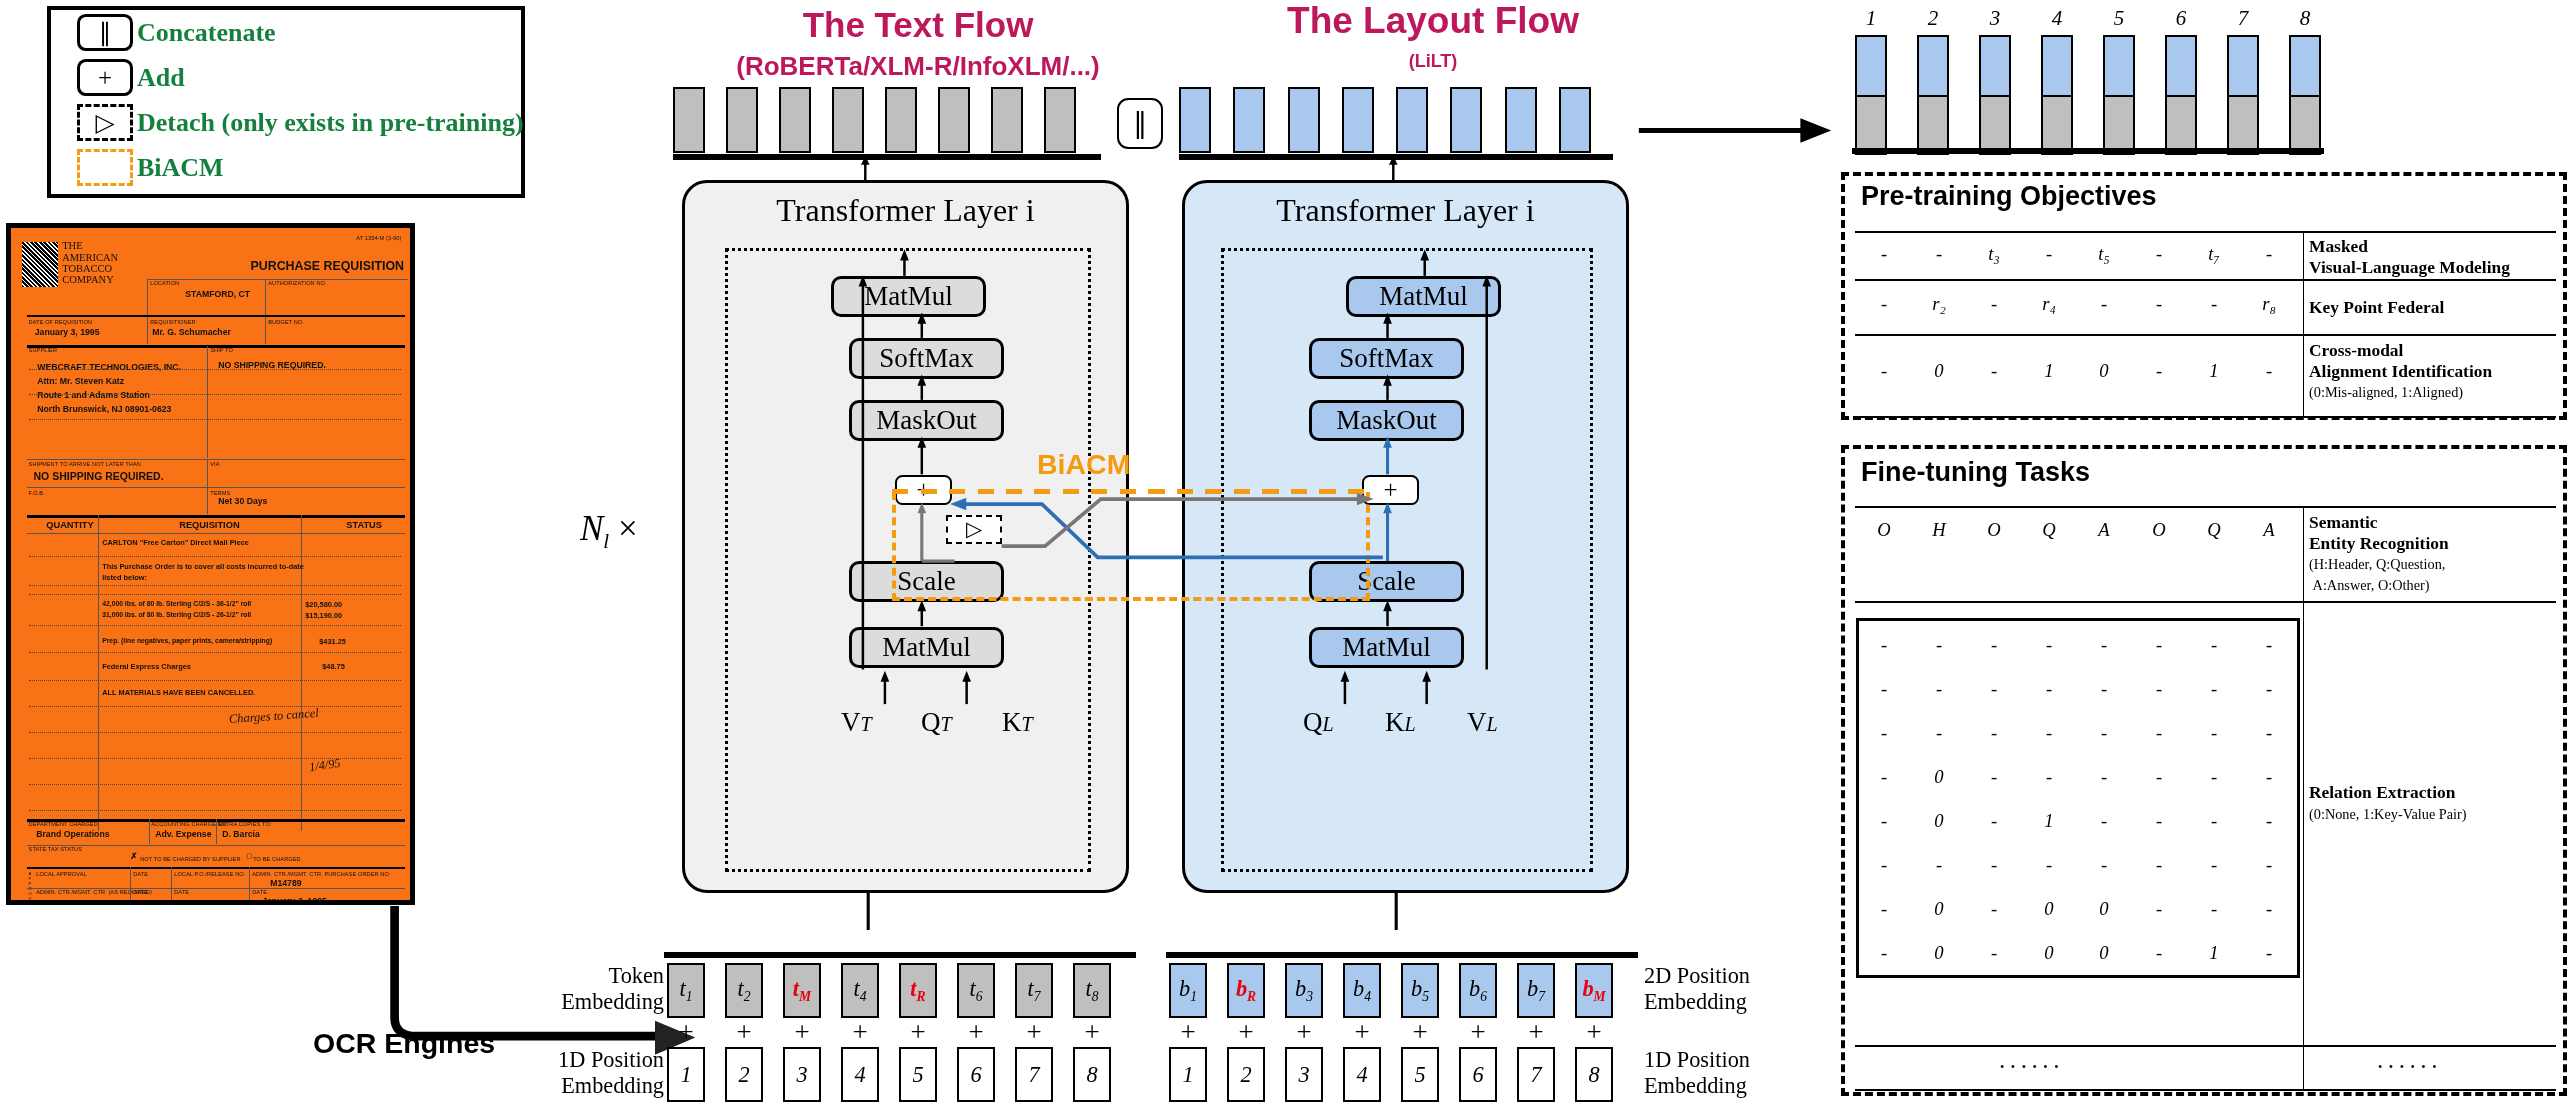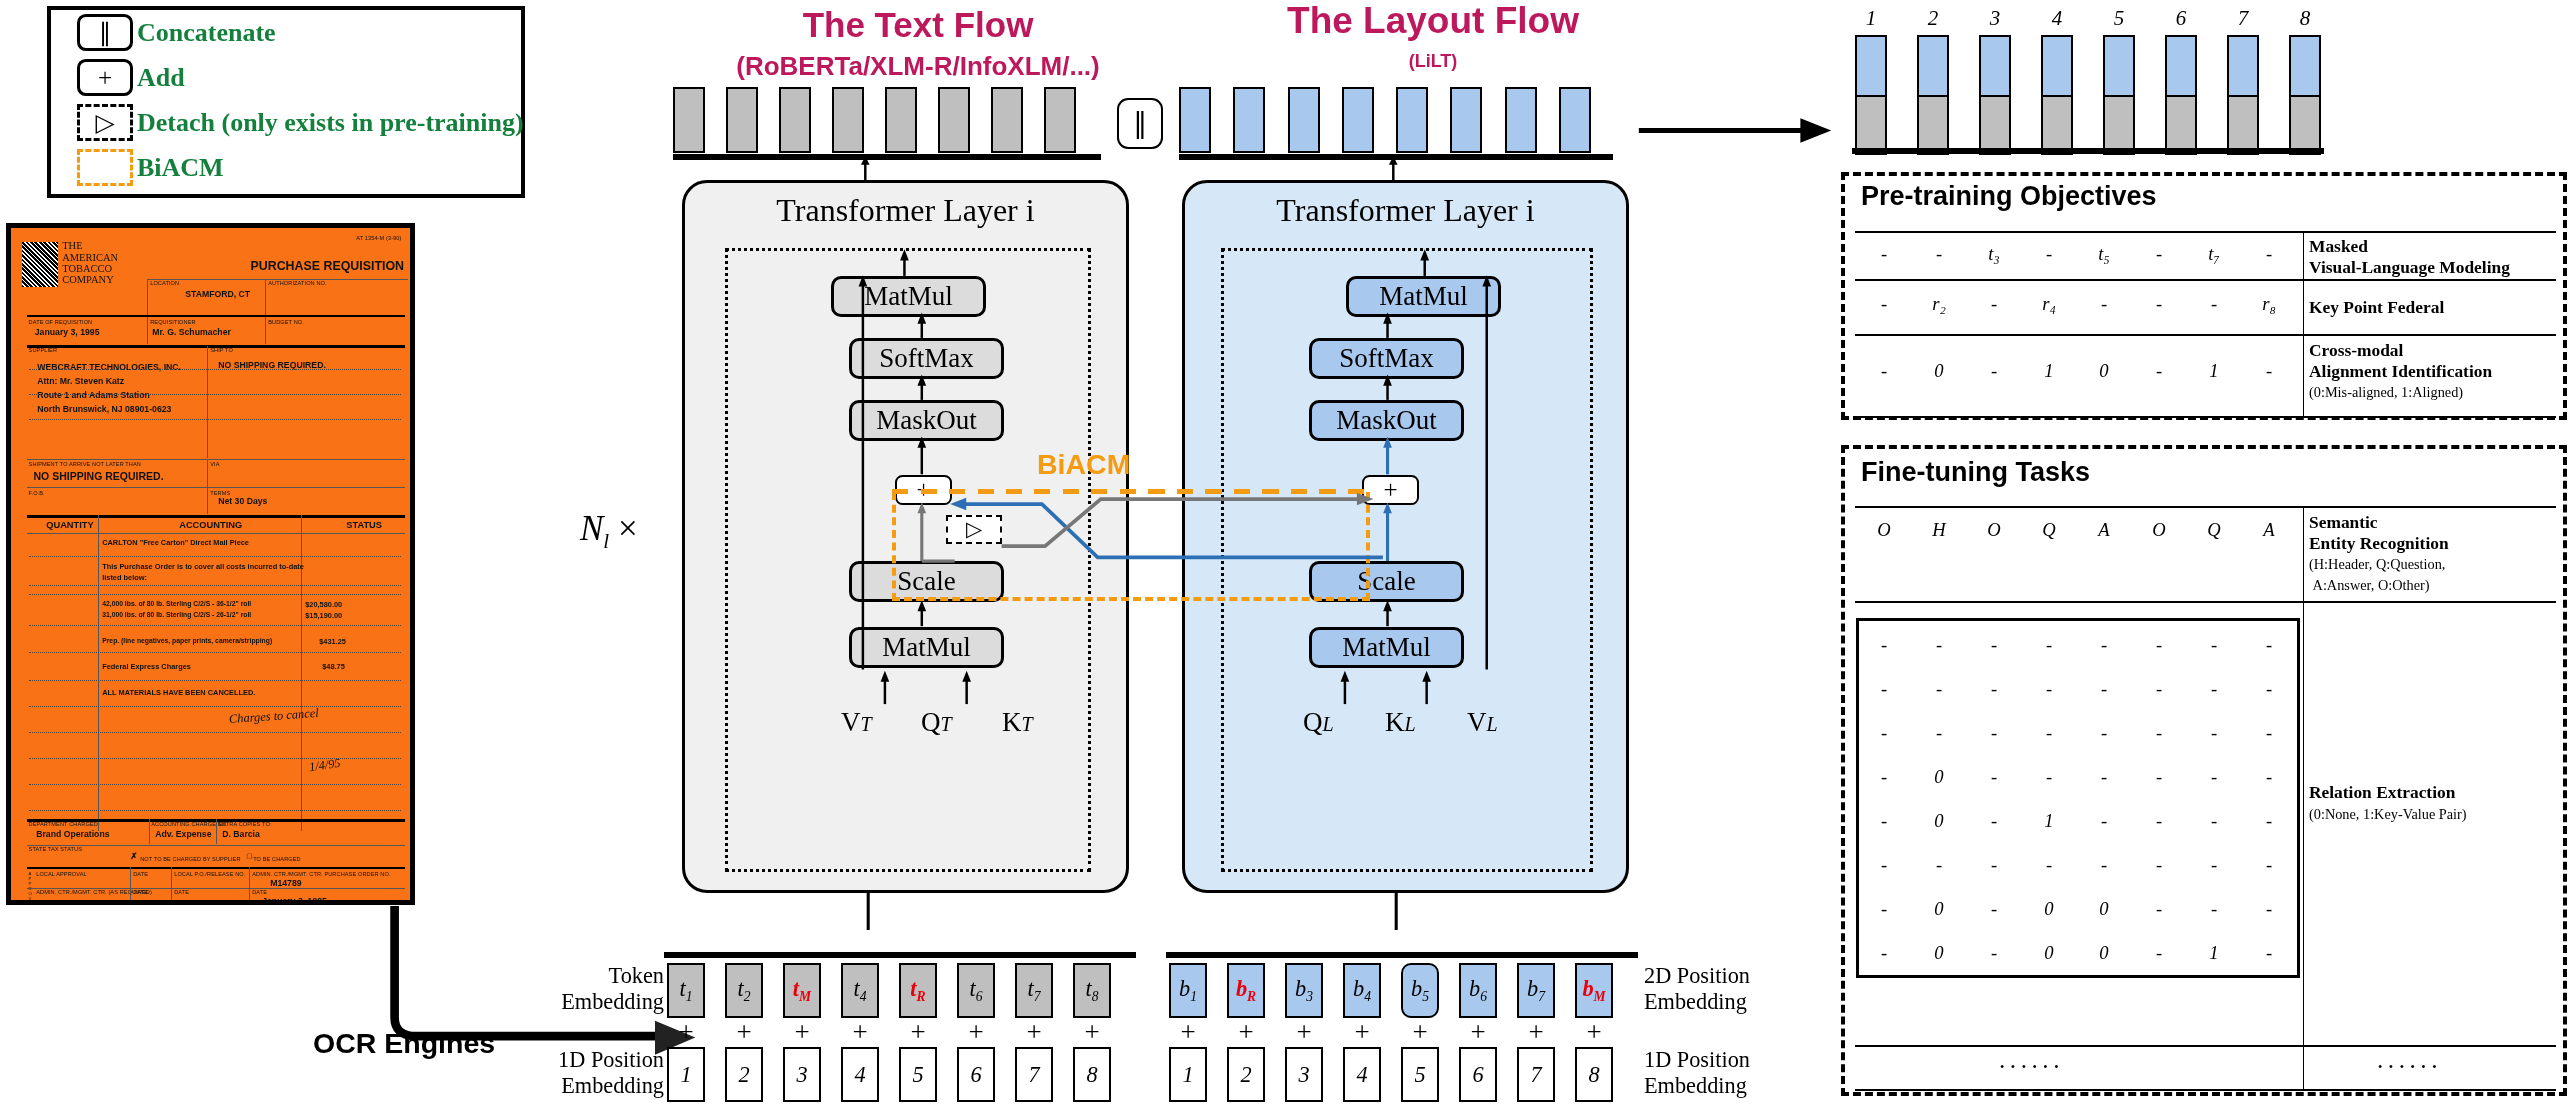--- a/index.html
+++ b/index.html
@@ -139,21 +139,21 @@
   <div class="doc" style="left:22.3px;top:242px;font-size:10.5px;font-weight:bold;font-family:'Liberation Sans',sans-serif;">NO SHIPPING REQUIRED.</div>
   <div class="doc dsm" style="left:199px;top:233px;">VIA</div>
   <div class="hthin" style="left:16px;top:259px;width:378px;"></div>
   <div class="doc dsm" style="left:17.4px;top:262px;">F.O.B.</div>
   <div class="doc dsm" style="left:199px;top:262px;">TERMS</div>
   <div class="doc dmd" style="left:207px;top:268px;">Net 30 Days</div>
   <div class="vthin" style="left:196px;top:231px;height:55px;"></div>
 
   <div class="hline" style="left:16px;top:287px;width:378px;height:2.5px;"></div>
   <div class="doc" style="left:35px;top:292px;font-size:9.3px;font-weight:bold;font-family:'Liberation Sans',sans-serif;">QUANTITY</div>
-  <div class="doc" style="left:168px;top:292px;font-size:9.3px;font-weight:bold;font-family:'Liberation Sans',sans-serif;">ACCOUNTING</div>
+  <div class="doc" style="left:168px;top:292px;font-size:9.3px;font-weight:bold;font-family:'Liberation Sans',sans-serif;">REQUISITION</div>
   <div class="doc" style="left:335px;top:292px;font-size:9.3px;font-weight:bold;font-family:'Liberation Sans',sans-serif;">STATUS</div>
   <div class="hthin" style="left:16px;top:305px;width:378px;"></div>
   <div class="vthin" style="left:87px;top:287px;height:316px;"></div>
   <div class="vthin" style="left:290px;top:287px;height:316px;"></div>
 
   <div class="doc" style="left:91px;top:310px;font-size:7.4px;font-weight:bold;font-family:'Liberation Sans',sans-serif;">CARLTON "Free Carton" Direct Mail Piece</div>
   <div class="doc" style="left:91px;top:334px;font-size:7.4px;font-weight:bold;font-family:'Liberation Sans',sans-serif;">This Purchase Order is to cover all costs incurred to-date</div>
   <div class="doc" style="left:91px;top:345px;font-size:7.4px;font-weight:bold;font-family:'Liberation Sans',sans-serif;">listed below:</div>
   <div class="doc" style="left:91px;top:372px;font-size:6.8px;font-weight:bold;font-family:'Liberation Sans',sans-serif;">42,000 lbs. of 80 lb. Sterling C/2/S - 36-1/2" roll</div>
   <div class="doc" style="left:294px;top:372px;font-size:7.4px;font-weight:bold;font-family:'Liberation Sans',sans-serif;">$20,580.00</div>
@@ -427,21 +427,21 @@
     </div>
     <div class="tok tokcell tok-blue" style="width: 38px; height: 55px; font-size: 22.3px;">
       <span class="red"><i>b</i><sub style="font-size:13.6px">R</sub></span>
     </div>
     <div class="tok tokcell tok-blue" style="width: 38px; height: 55px; font-size: 22.3px;">
       <span><i>b</i><sub style="font-size:13.6px">3</sub></span>
     </div>
     <div class="tok tokcell tok-blue" style="width: 38px; height: 55px; font-size: 22.3px;">
       <span><i>b</i><sub style="font-size:13.6px">4</sub></span>
     </div>
-    <div class="tok tokcell tok-blue" style="width: 38px; height: 55px; font-size: 22.3px; border-radius: 10px;">
+    <div class="tok tokcell tok-blue" style="width: 38px; height: 55px; font-size: 22.3px;">
       <span><i>b</i><sub style="font-size:13.6px">5</sub></span>
     </div>
     <div class="tok tokcell tok-blue" style="width: 38px; height: 55px; font-size: 22.3px;">
       <span><i>b</i><sub style="font-size:13.6px">6</sub></span>
     </div>
     <div class="tok tokcell tok-blue" style="width: 38px; height: 55px; font-size: 22.3px;">
       <span><i>b</i><sub style="font-size:13.6px">7</sub></span>
     </div>
     <div class="tok tokcell tok-blue" style="width: 38px; height: 55px; font-size: 22.3px;">
       <span class="red"><i>b</i><sub style="font-size:13.6px">M</sub></span>

